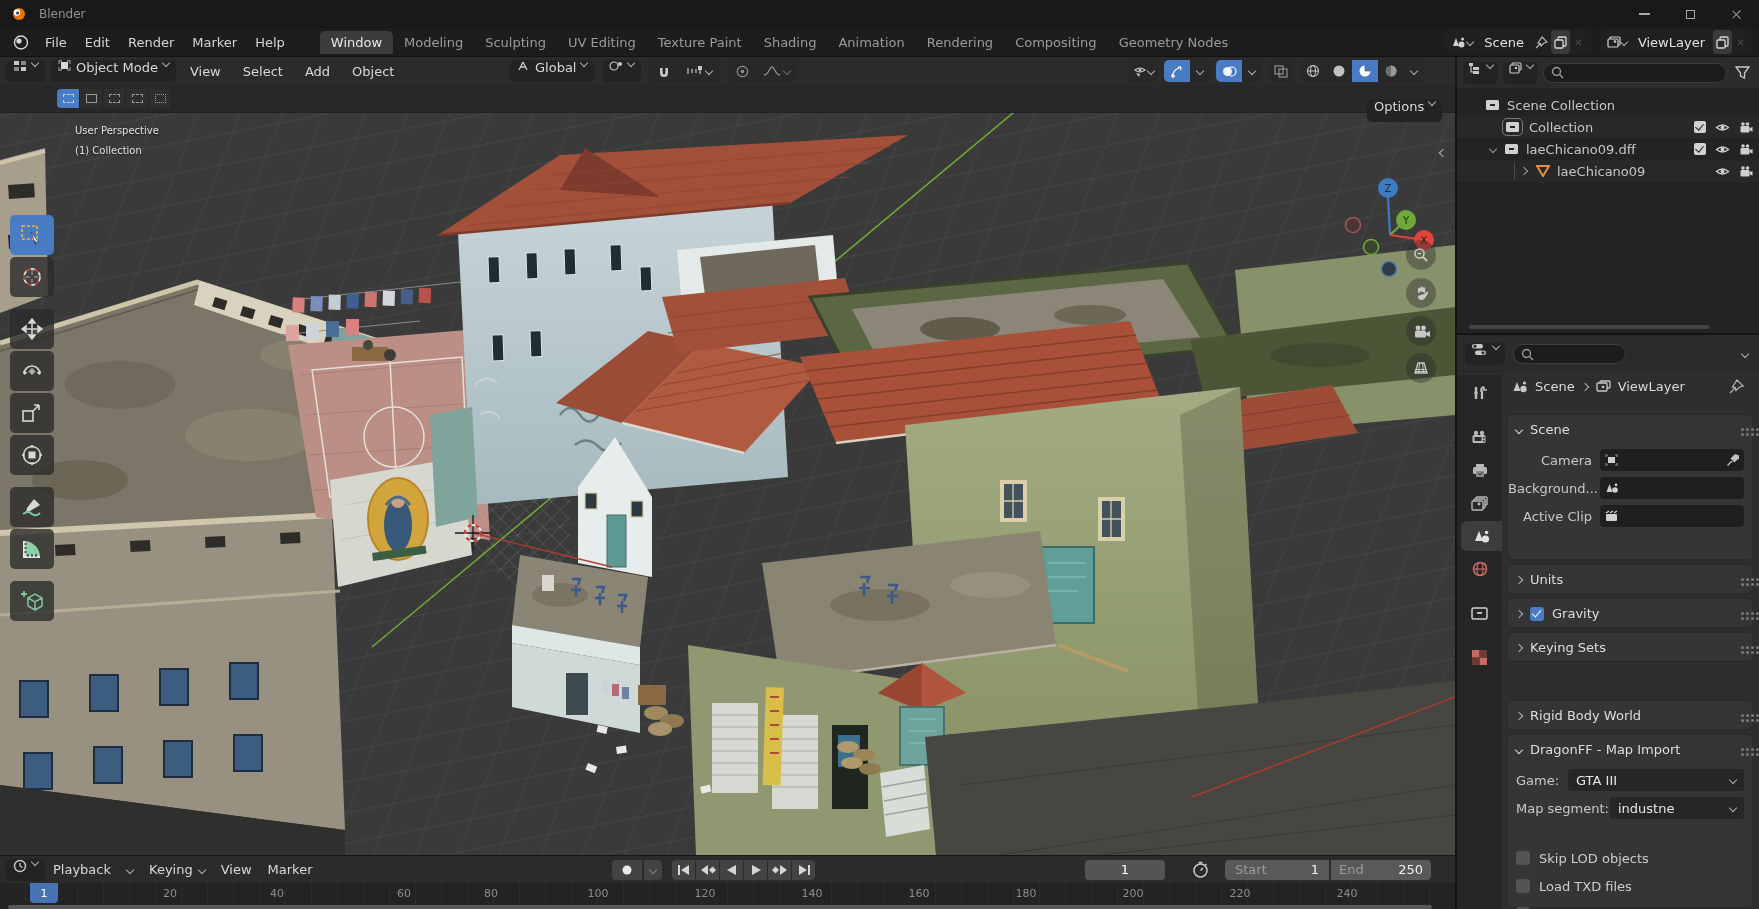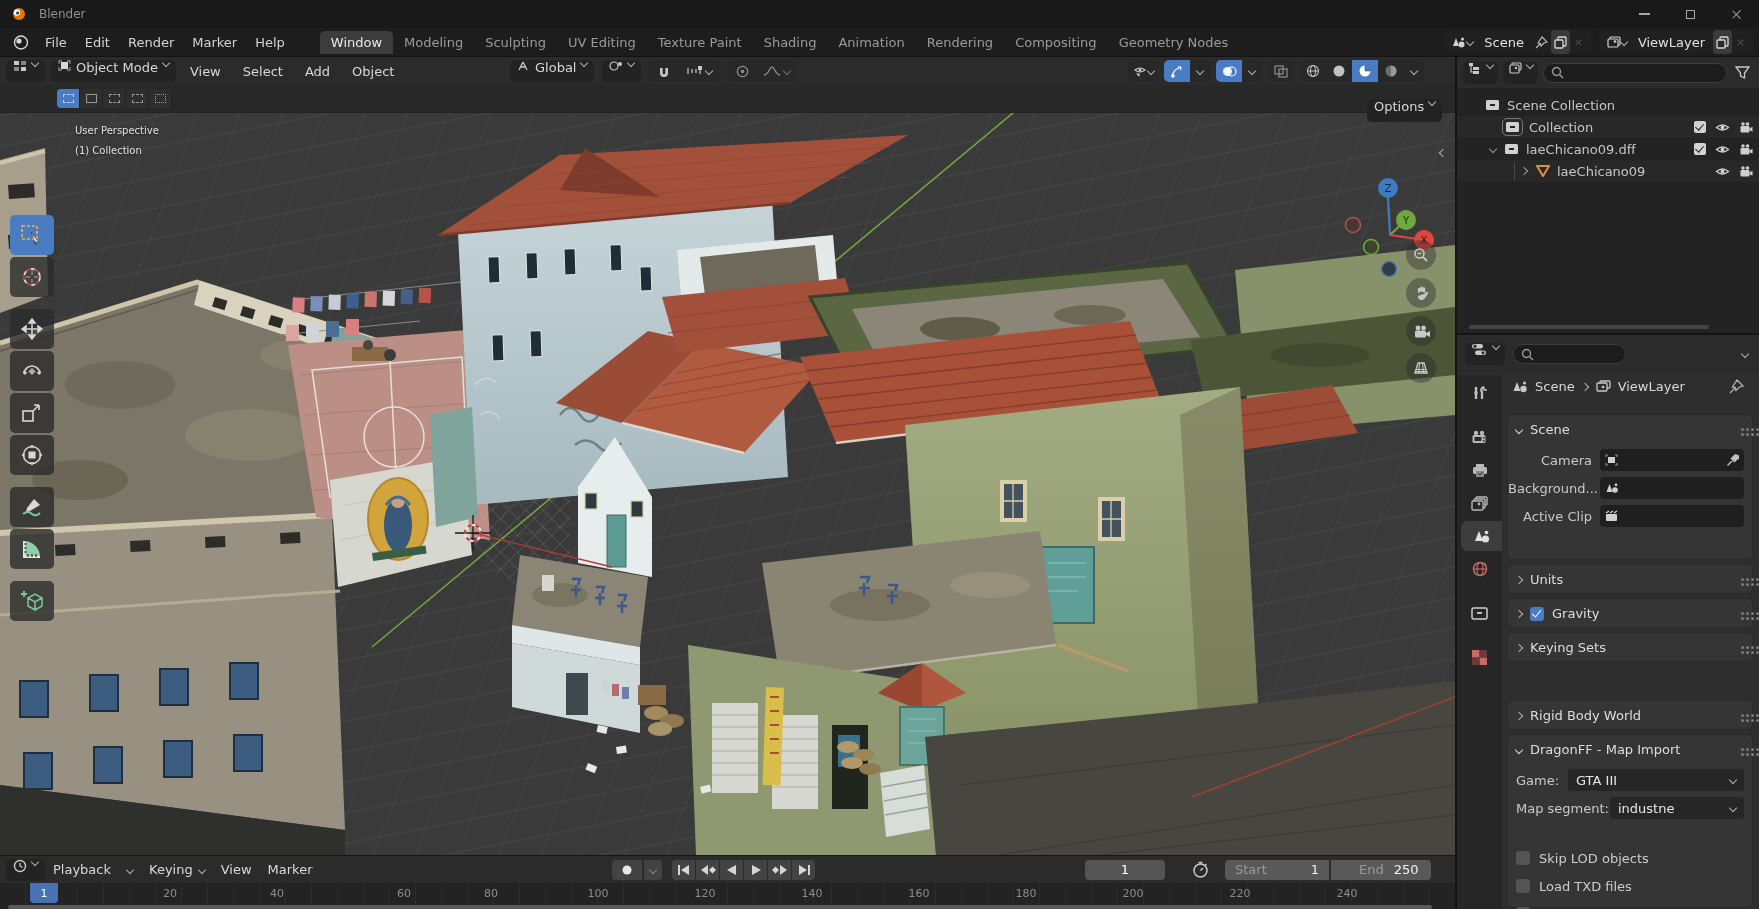--- a/index.html
+++ b/index.html
@@ -789,21 +789,21 @@
         <svg width="17" height="17">
             <circle cx="8.5" cy="9.5" r="6.5" fill="none" stroke="#c8c8c8" stroke-width="1.5"></circle>
             <path d="M6.5 1.5 h4 M8.5 1.5 v2 M13 4.5 l1.5 -1.5 M8.5 9.5 l2.5 -2.5" stroke="#c8c8c8" stroke-width="1.5" fill="none"></path>
           </svg>
       </div>
       <div style="position:absolute;left:1225px;display:flex;gap:2px">
         <div class="tl-btn" style="width:104px;border-radius:4px 0 0 4px;background:#595959;gap:10px;padding:0 10px;justify-content:space-between">
           <span class="dim">Start</span>
           <span style="color:#f0f0f0">1</span>
         </div>
-        <div class="tl-btn" style="width:100px;border-radius:0 4px 4px 0;background:#595959;gap:10px;padding:0 28px;justify-content:space-between">
+        <div class="tl-btn" style="width:100px;border-radius:0 4px 4px 0;background:#595959;gap:10px;padding:0 8px;justify-content:space-between">
           <span class="dim">End</span>
           <span style="color:#f0f0f0">250</span>
         </div>
       </div>
     </div>
     <div id="ruler">
       <span class="tick" style="left:170px">20</span>
       <span class="tick" style="left:277px">40</span>
       <span class="tick" style="left:404px">60</span>
       <span class="tick" style="left:491px">80</span>

